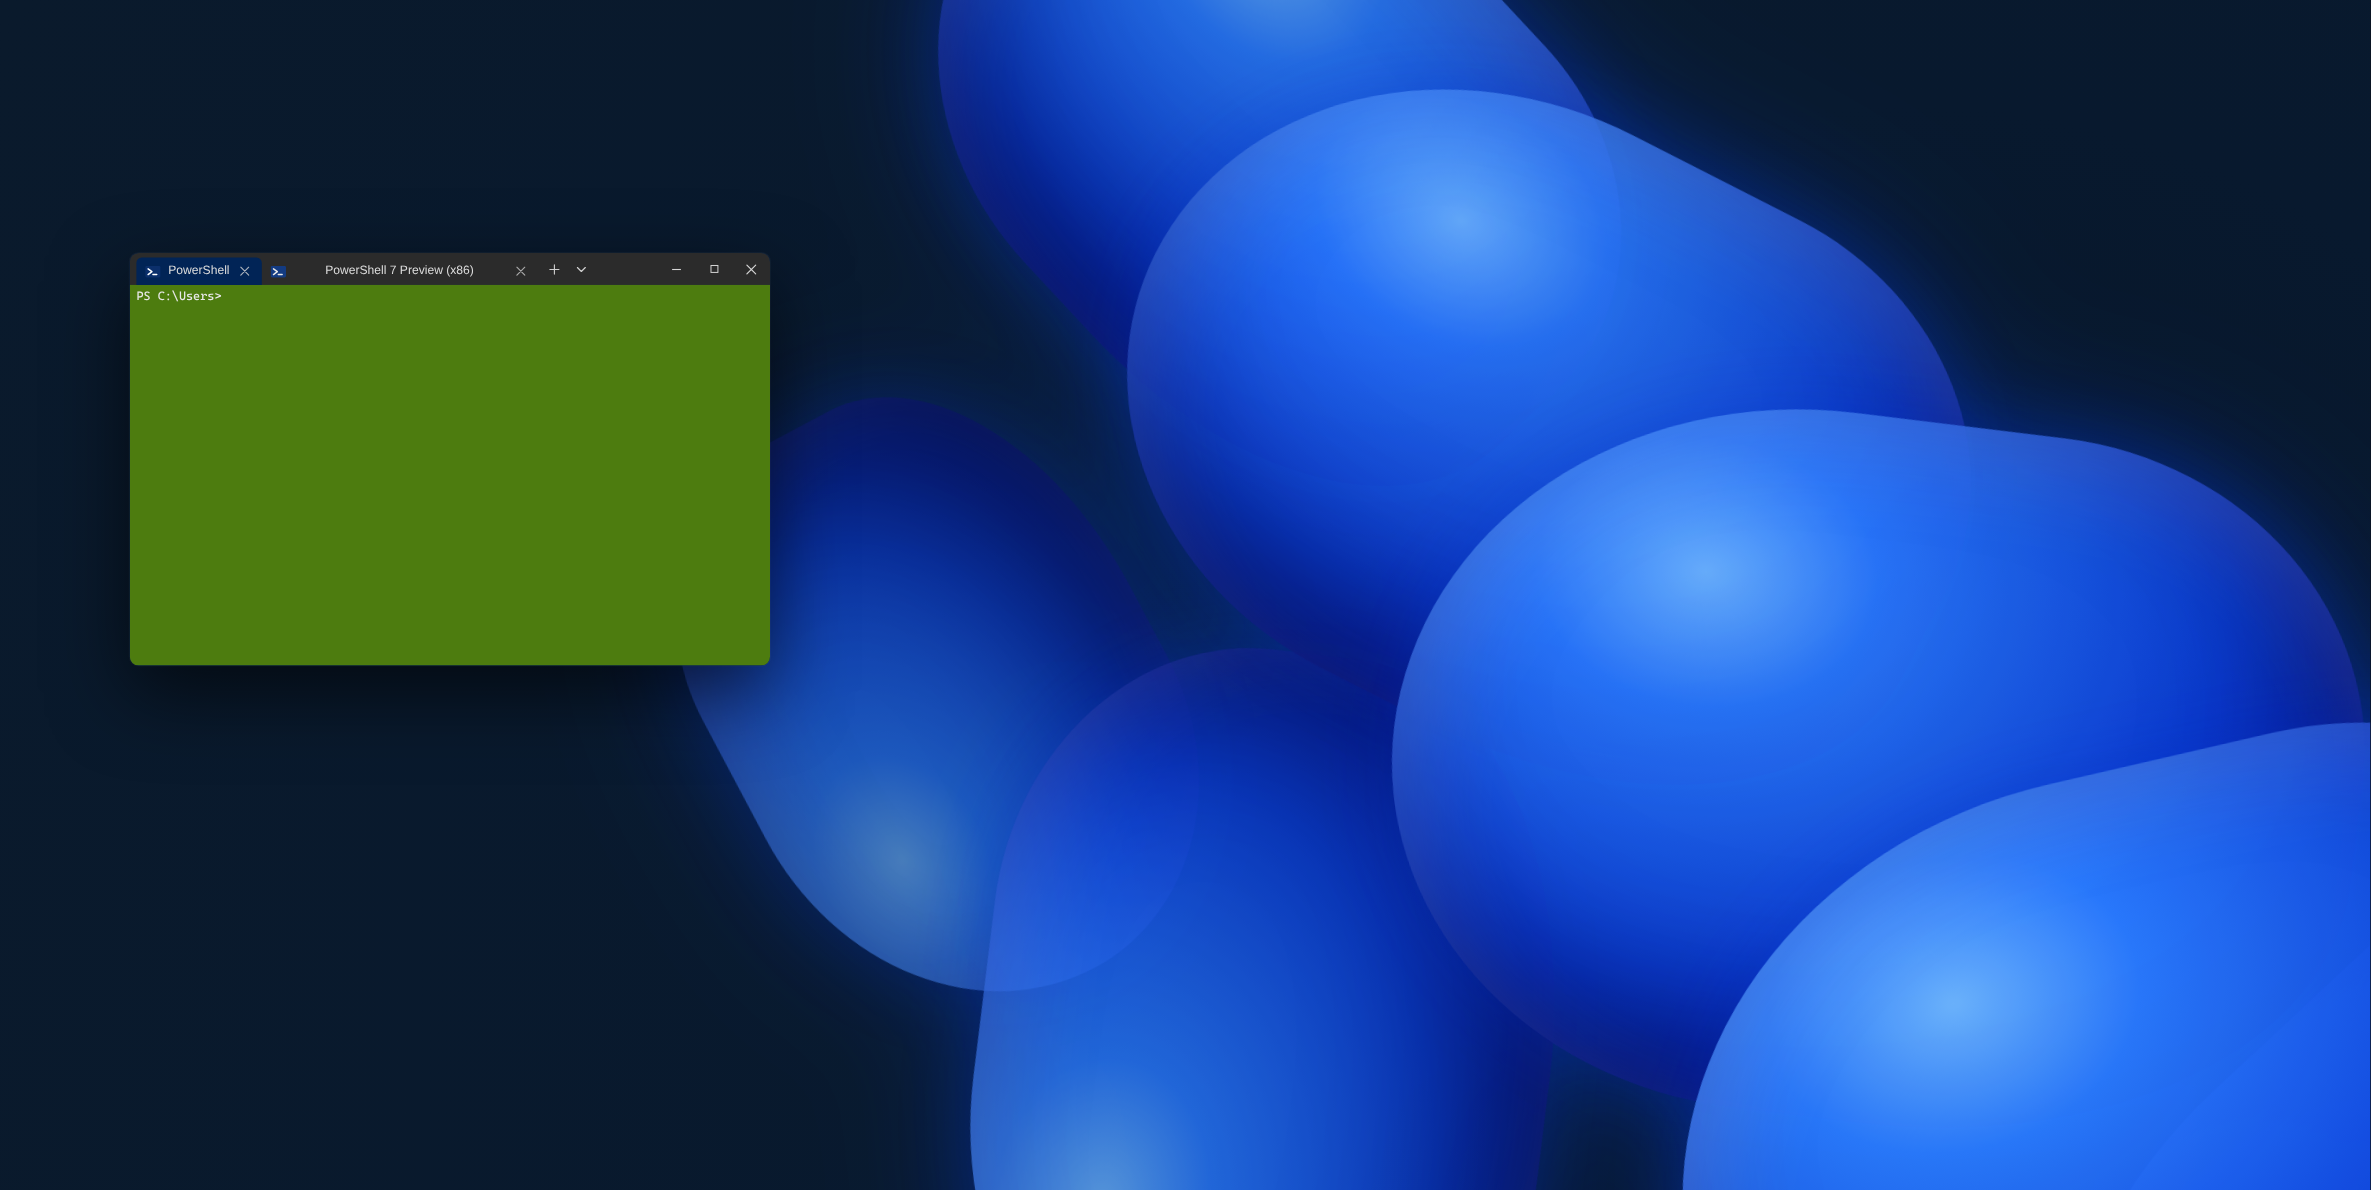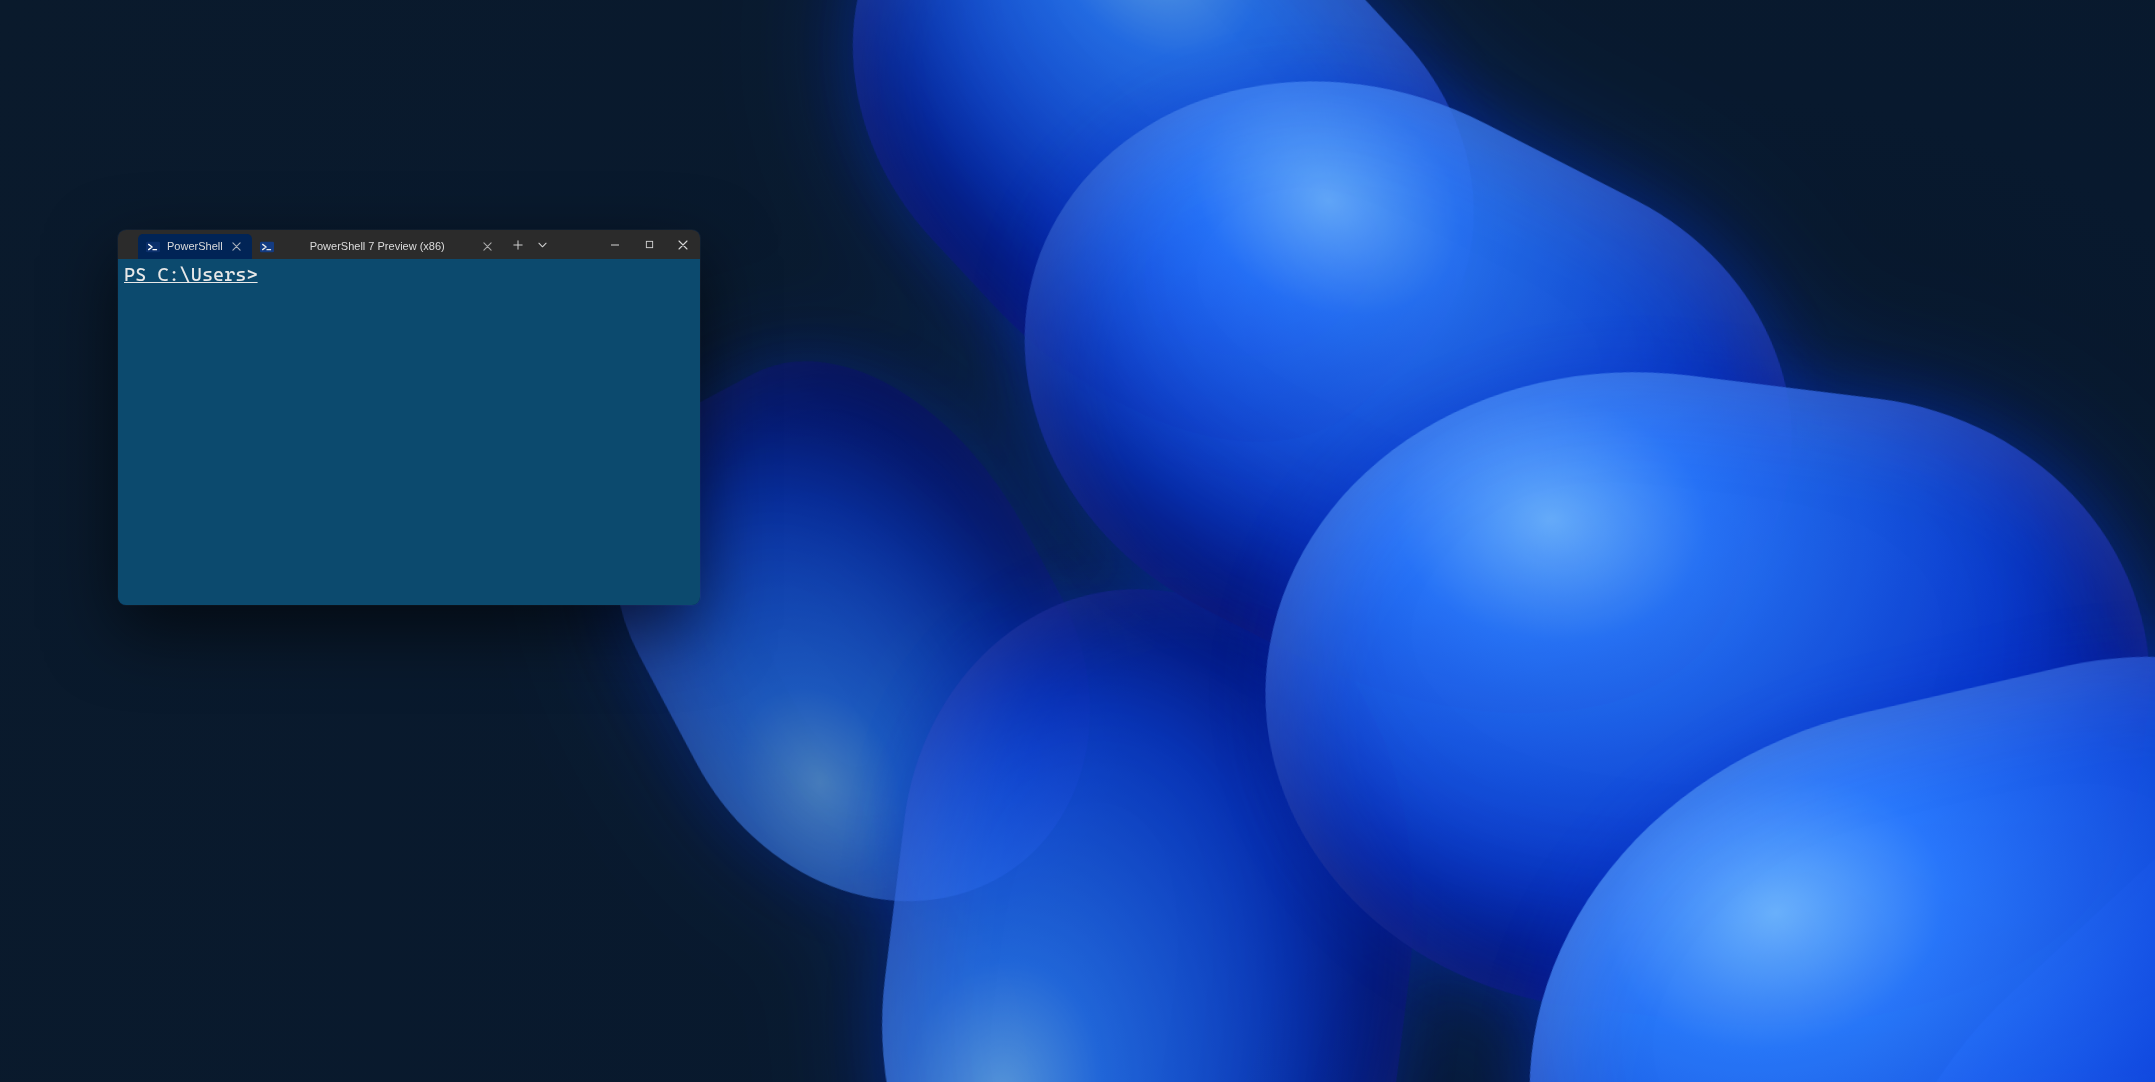--- a/index.html
+++ b/index.html
@@ -56,21 +56,21 @@
   
   .titlebar {
     height: 29px;
     background: #2b2b2b;
     display: flex;
     align-items: stretch;
     user-select: none;
     font-size: 11px;
     color: #e6e6e6;
   }
-  .tabs { display: flex; align-items: flex-end; padding-left: 20px; gap: 0; }
+  .tabs { display: flex; align-items: flex-end; padding-left: 6px; gap: 0; }
   .tab {
     display: flex; align-items: center;
     height: 25px;
     padding: 0 8px 0 8px;
     border-radius: 5px 5px 0 0;
     gap: 7px;
     color: #dcdcdc;
     cursor: default;
     position: relative;
   }
@@ -95,28 +95,27 @@
   .caption-buttons { display:flex; }
   .caption-btn {
     width: 34px; height: 29px;
     display:flex; align-items:center; justify-content:center;
     color:#d6d6d6;
   }
 
   
   .terminal-body {
     flex: 1;
-    background: #0c4a6e;
+    background: #4d7c0f;
     color: #e8e8e8;
     font-family: "Cascadia Mono", "Consolas", monospace;
-    font-size: 19px;
+    font-size: 11px;
     padding: 4px 6px;
     white-space: pre;
     overflow: hidden;
-    text-decoration: underline;
   }
 
   svg { display:block; }
 </style>
 </head>
 <body>
 
 <div class="desktop">
   <div class="bloom-wrap">
     <div class="petal p7"></div>

